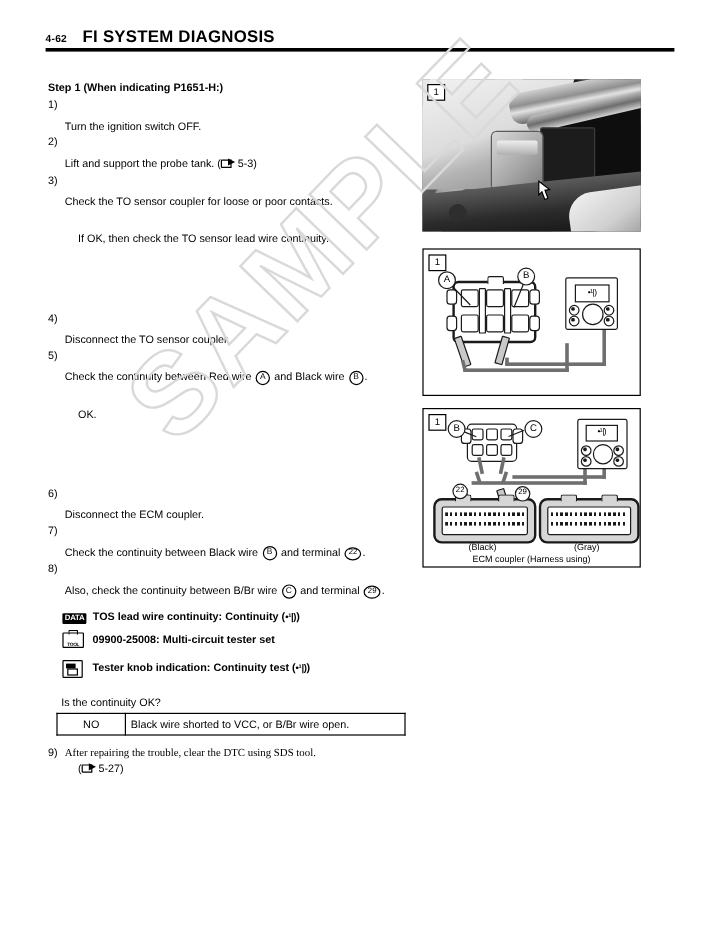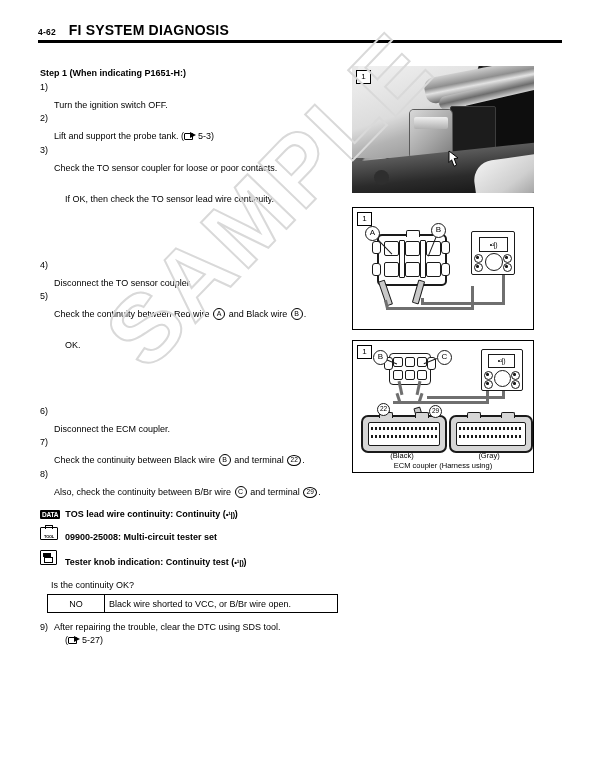--- a/index.html
+++ b/index.html
@@ -46,21 +46,21 @@
     content:"";position:absolute;left:0;top:1px;width:7px;height:5px;
     border:1.2px solid #000;border-radius:1px 0 0 1px;
   }
   .bookico:after{
     content:"";position:absolute;left:6px;top:0px;width:0;height:0;
     border-left:6px solid #000;border-top:3.5px solid transparent;border-bottom:3.5px solid transparent;
   }
 
   
   .notes{margin-top:9px;}
-  .note{display:flex;align-items:flex-end;font-size:9px;font-weight:bold;line-height:13px;margin-bottom:6px;}
+  .note{display:flex;align-items:flex-start;font-size:9px;font-weight:bold;line-height:13px;margin-bottom:6px;margin-left:12px;}
   .note .ico{flex:0 0 20px;margin-right:5px;}
   .note .body{flex:1;}
   .note .body .l2{display:block;padding-left:8px;}
 
   .ico-data{
     display:inline-block;background:#000;color:#fff;font-size:6.5px;font-weight:bold;
     padding:1px 2px;letter-spacing:-0.2px;line-height:7px;border-radius:1px;
   }
   .ico-tool{
     display:inline-block;width:16px;height:11px;border:1.4px solid #000;border-radius:1px;position:relative;background:#fff;
@@ -83,21 +83,21 @@
 
   .sound{display:inline-block;font-size:8px;letter-spacing:-0.3px;}
 
   
   .question{font-size:9px;margin:11px 0 4px 11px;}
   table.yn{border-collapse:collapse;width:291px;margin-left:7px;}
   table.yn td{border:1.1px solid #000;font-size:9px;padding:2.5px 4px;height:12px;}
   table.yn td.k{width:48px;text-align:center;}
   .after{font-size:9px;line-height:13.4px;margin-top:8px;display:flex;}
   .after .num{width:14px;flex:0 0 14px;}
-  .after .txt{flex:1;text-align:justify;}
+  .after .txt{flex:1;text-align:justify;font-family:Liberation Serif, serif;}
   .after2{font-size:9px;margin-left:25px;margin-top:1px;}
 
   
   .fig{position:absolute;border:1.2px solid #000;background:#fff;box-sizing:border-box;}
   #fig1{left:352px;top:66px;width:182px;height:127px;border:none;}
   #fig2{left:352px;top:207px;width:182px;height:123px;}
   #fig3{left:352px;top:340px;width:182px;height:133px;}
 
   .figno{
     position:absolute;left:4px;top:4px;width:13px;height:12px;border:1px solid #000;background:#fff;

